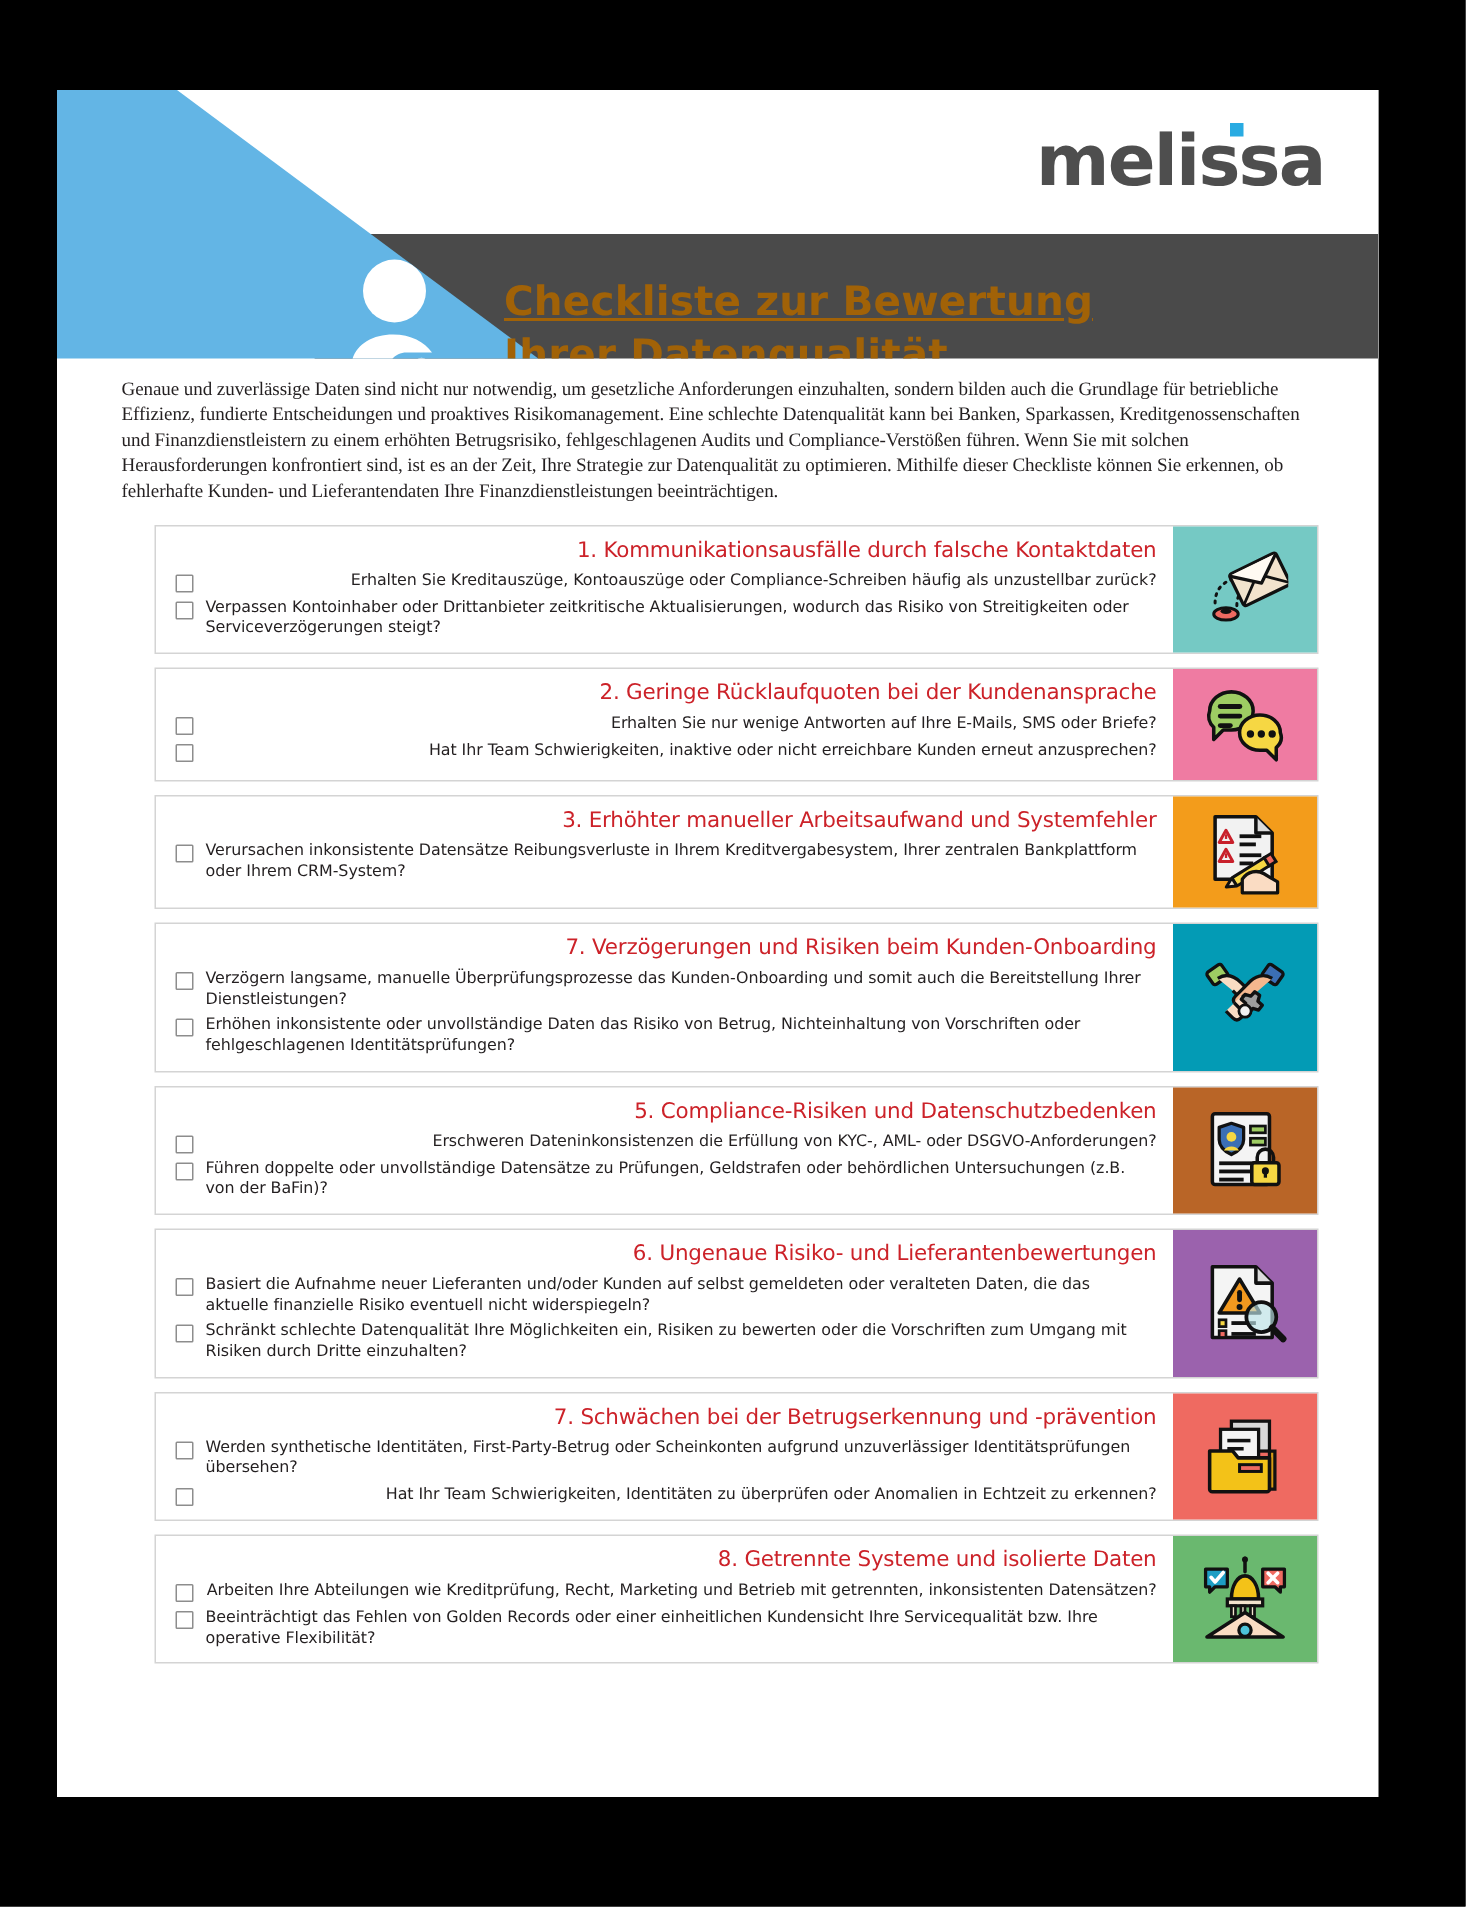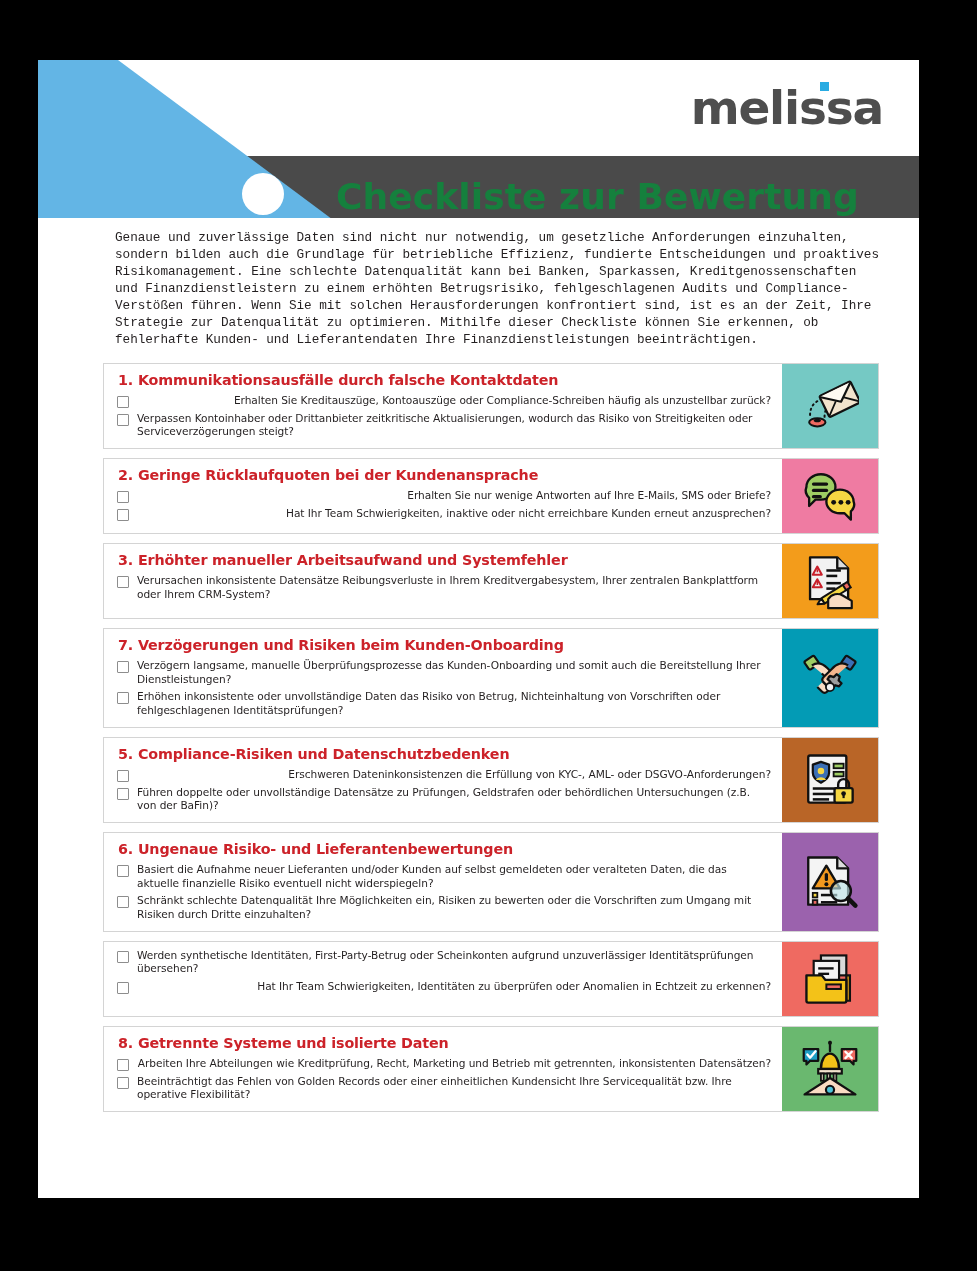--- a/index.html
+++ b/index.html
@@ -20,21 +20,21 @@
     top: 60px;
     width: 881px;
     height: 1138px;
     background: #ffffff;
     overflow: hidden;
   }
 
   
   #header {
     position: relative;
-    height: 158px;
+    height: 179px;
     background: #ffffff;
     overflow: hidden;
   }
   .blue-wedge {
     position: absolute;
     left: 0;
     top: 0;
     width: 380px;
     height: 223px;
     background: #63b5e5;
@@ -84,36 +84,37 @@
     z-index: 2;
   }
   .header-icon {
     margin-left: 186px;
     width: 86px;
     height: 96px;
     flex: none;
   }
   .header-title {
     margin-left: 26px;
-    color: #15803d;
-    font-size: 36px;
+    color: #a16207;
+    font-size: 27px;
     font-weight: 600;
     line-height: 1.27;
     letter-spacing: 0.1px;
     font-family: "DejaVu Sans", sans-serif;
+    text-decoration: underline;
   }
 
   
   #intro {
-    margin: 12px 40px 0 77px;
+    margin: 12px 40px 0 43px;
     color: #231f20;
     font-size: 12.7px;
     line-height: 1.335;
     letter-spacing: -0.05px;
-    font-family: Liberation Mono, monospace;
+    font-family: Liberation Serif, serif;
   }
 
   
   #checklist {
     margin: 14px 40px 0 65px;
   }
   .card {
     display: flex;
     border: 1px solid #d4d4d4;
     background: #ffffff;
@@ -121,24 +122,25 @@
     min-height: 74px;
   }
   .card-body {
     flex: 1 1 auto;
     padding: 7px 11px 9px 11px;
     min-width: 0;
   }
   .card-title {
     color: #cc2229;
     font-size: 14.3px;
-    font-weight: 700;
+    font-weight: 400;
     letter-spacing: -0.15px;
     margin: 1px 0 6px 3px;
     font-family: "DejaVu Sans", sans-serif;
+    text-align: right;
   }
   .items { }
   .item {
     display: flex;
     align-items: flex-start;
     margin-bottom: 4px;
     justify-content: space-between;
   }
   .item:last-child { margin-bottom: 0; }
   .cb {
@@ -311,20 +313,21 @@
           </div>
         </div>
         <div class="tile" style="background: rgb(155, 98, 173);">
           <svg width="58" height="58" viewBox="0 0 64 64">
             <use href="#ico-document-warning-magnifier-icon"></use>
           </svg>
         </div>
       </div>
       <div class="card">
         <div class="card-body">
+          <div class="card-title">7. Schwächen bei der Betrugserkennung und -prävention</div>
           <div class="items">
             <div class="item">
               <span class="cb" role="checkbox" aria-checked="false"></span>
               <span class="item-text">Werden synthetische Identitäten, First-Party-Betrug oder Scheinkonten aufgrund unzuverlässiger Identitätsprüfungen übersehen?</span>
             </div>
             <div class="item">
               <span class="cb" role="checkbox" aria-checked="false"></span>
               <span class="item-text">Hat Ihr Team Schwierigkeiten, Identitäten zu überprüfen oder Anomalien in Echtzeit zu erkennen?</span>
             </div>
           </div>

